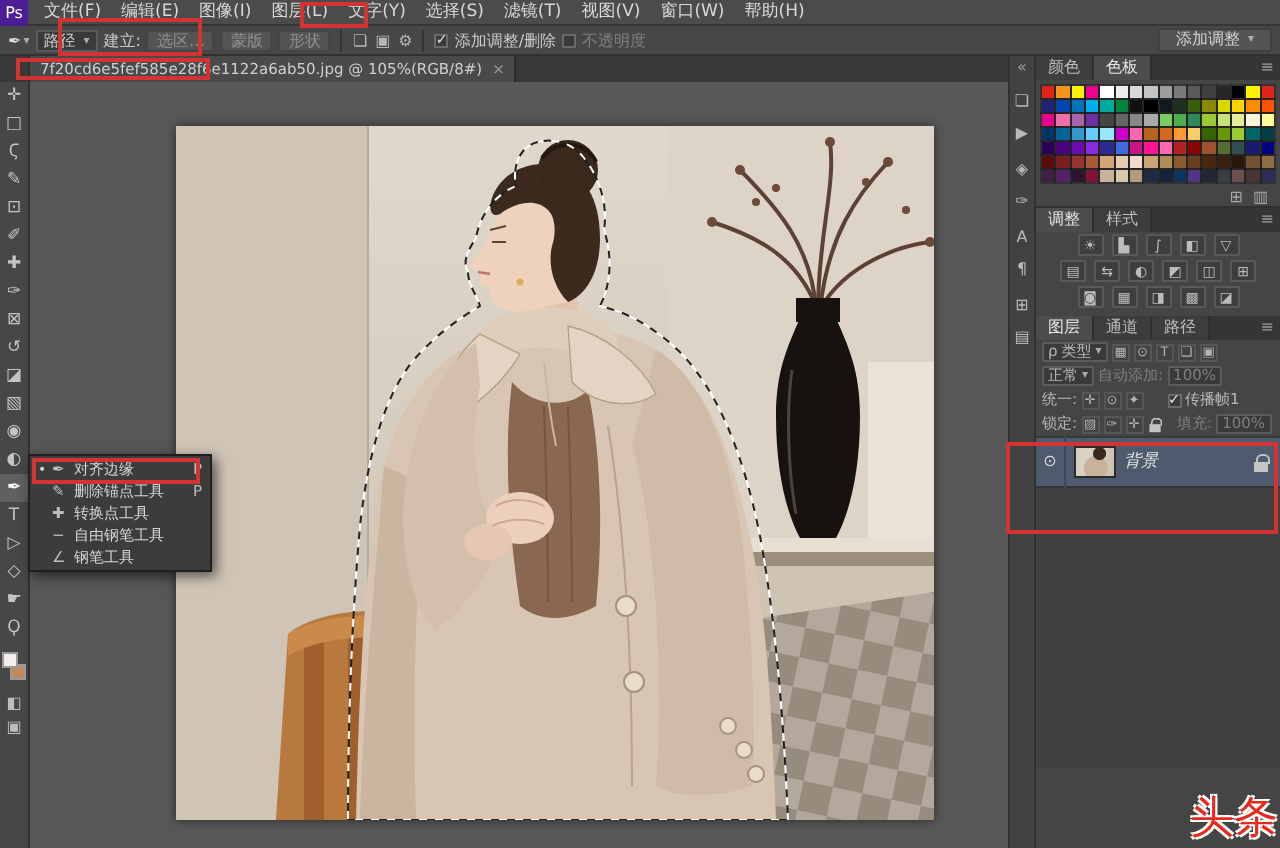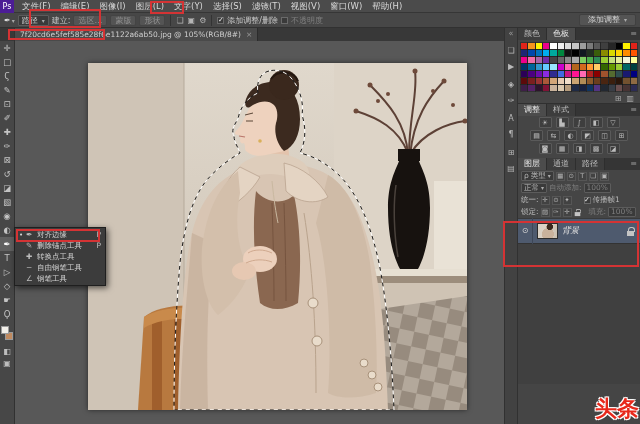--- a/index.html
+++ b/index.html
@@ -78,21 +78,21 @@
 .llock{margin-left:auto;margin-right:6px}
 .layersrest{height:140px;background:#404040}
 
 .redbox{position:absolute;border:2px solid #d43334;pointer-events:none;z-index:8}
 #rbA{left:29px;top:9px;width:72px;height:19px}
 #rbB{left:150px;top:1px;width:34px;height:13px}
 #rbC{left:8px;top:29px;width:97px;height:11px}
 #rbD{left:16px;top:229px;width:84px;height:13px}
 #rbE{left:503px;top:221px;width:136px;height:46px}
 
-.wm{position:absolute;right:1px;bottom:0;display:flex;align-items:baseline;gap:5px;font-weight:bold;z-index:9}
+.wm{position:absolute;right:1px;bottom:0;display:flex;align-items:baseline;gap:5px;font-weight:normal;z-index:9}
 .wm-brand{font-size:22px;color:#e8291c;text-shadow:1px 1px 0 #fff,-1px -1px 0 #fff,1px -1px 0 #fff,-1px 1px 0 #fff}
 .wm-handle{font-size:20px;color:#fff;text-shadow:1px 1px 0 #000,-1px -1px 0 #000,1px -1px 0 #000,-1px 1px 0 #000}
 </style>
 </head>
 <body>
 
 <div class="menubar">
   <div class="pslogo">Ps</div>
   <div style="display:flex">
       <span class="menu-item">文件(F)</span>

